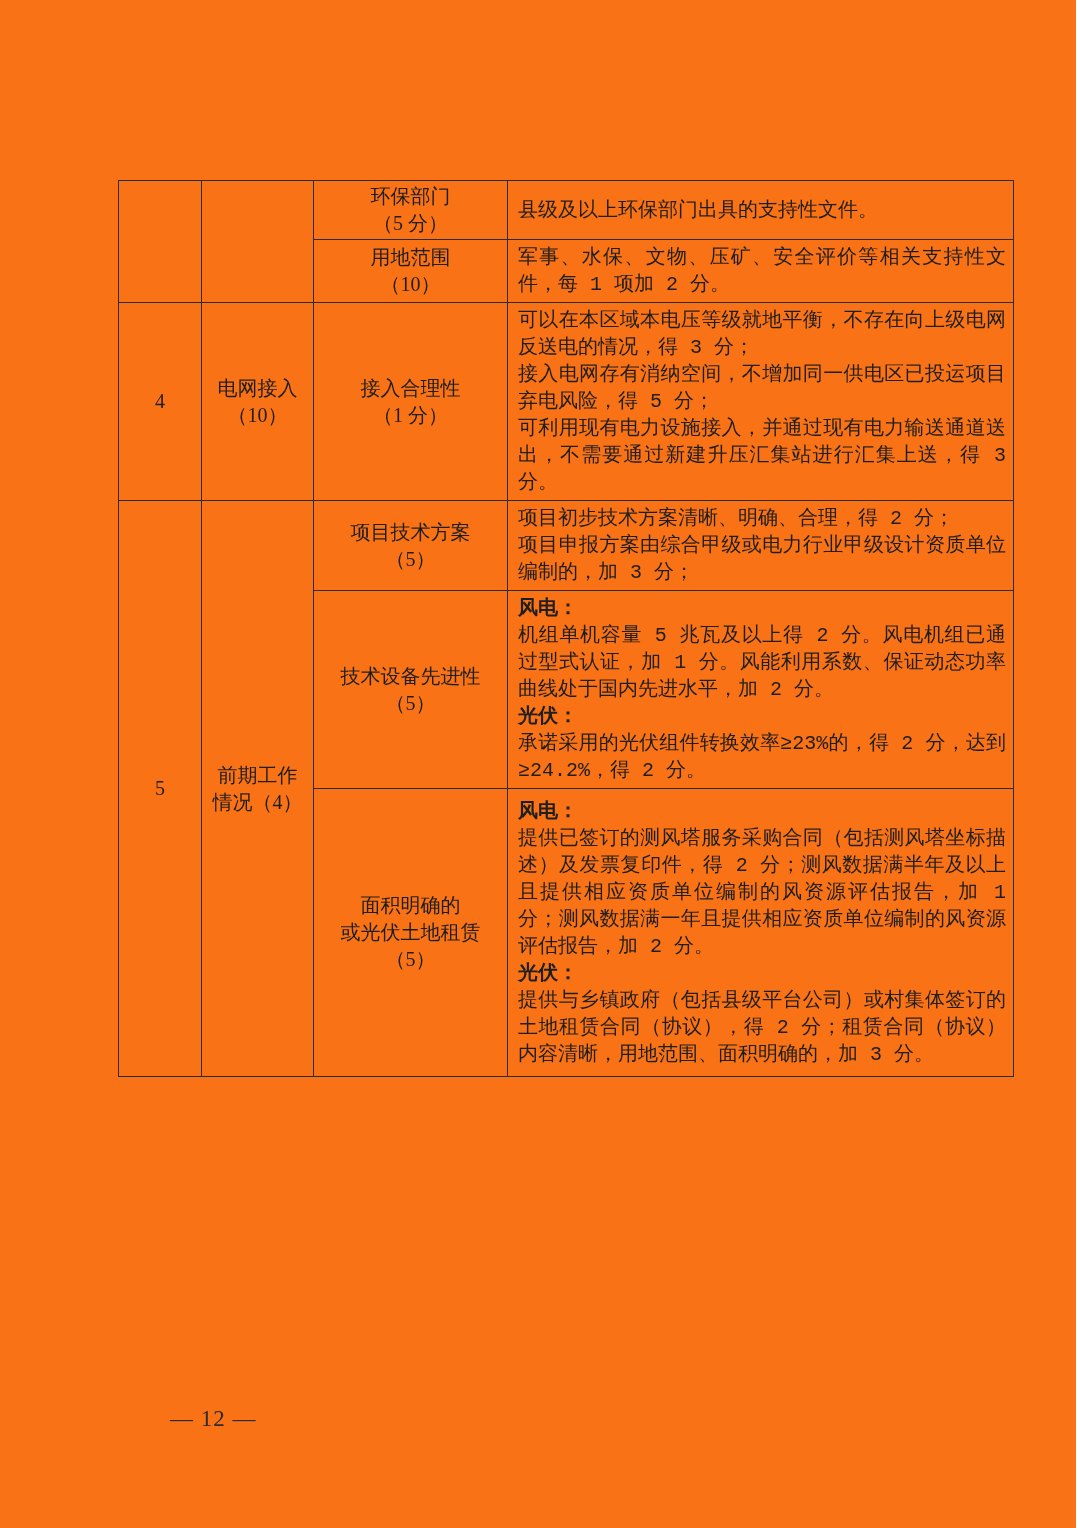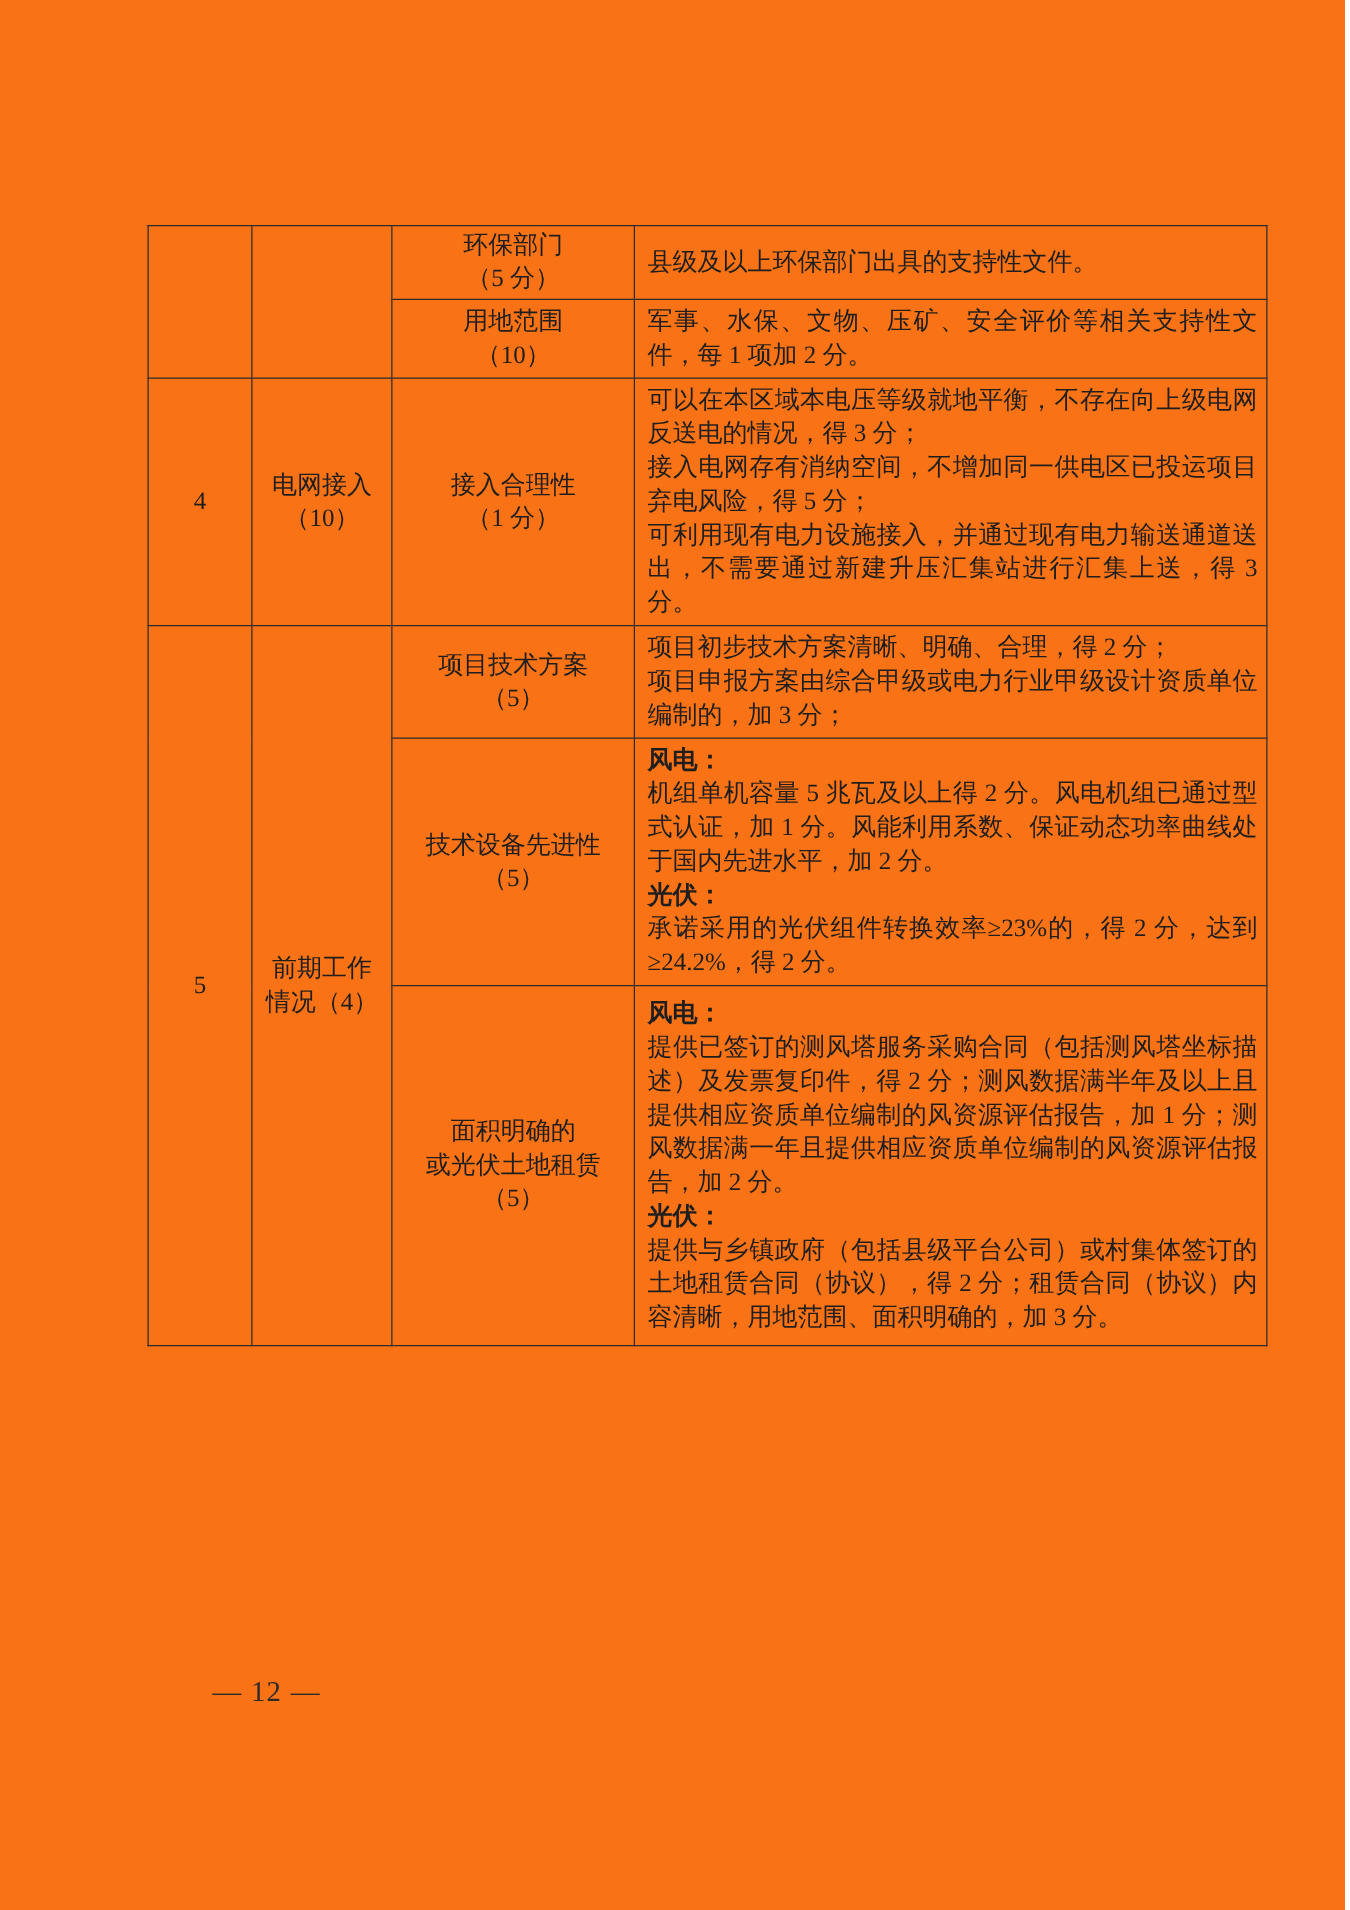--- a/index.html
+++ b/index.html
@@ -32,37 +32,38 @@
     overflow: hidden;
   }
   td.cno, td.ccat, td.citem {
     text-align: center;
     padding: 2px 3px;
   }
   td.ccrit {
     text-align: justify;
     text-justify: inter-ideograph;
     padding: 4px 7px 4px 10px;
+    font-family: Liberation Mono, monospace;
   }
   td.ccrit p {
     margin: 0;
   }
   td.ccrit p.b {
     font-weight: 700;
   }
   tr.r1 { height: 55px; }
   tr.r2 { height: 56px; }
   tr.r3 { height: 191px; }
   tr.r4 { height: 83px; }
   tr.r5 { height: 189px; }
   tr.r6 { height: 288px; }
   .page-number {
     position: absolute;
     left: 170px;
-    top: 1341px;
+    top: 1406px;
     font-size: 23px;
     letter-spacing: 1px;
     color: #2b2b2b;
   }
 </style>
 </head>
 <body>
 
 <div class="page">
 

